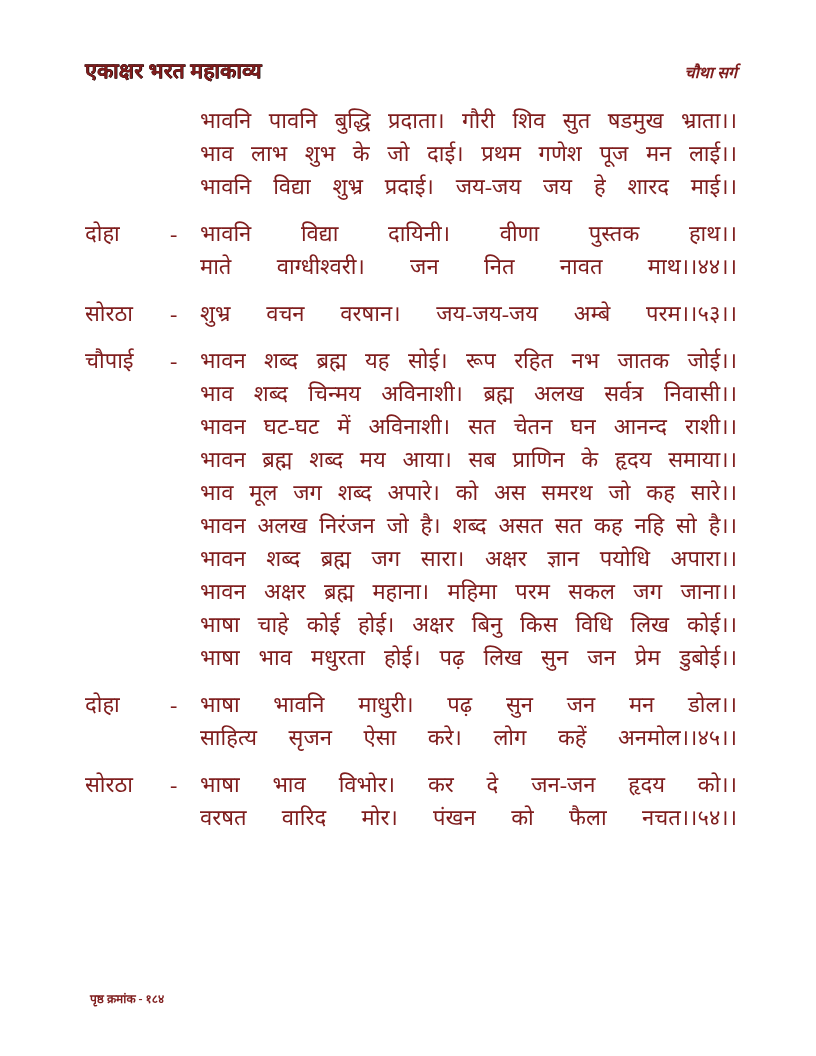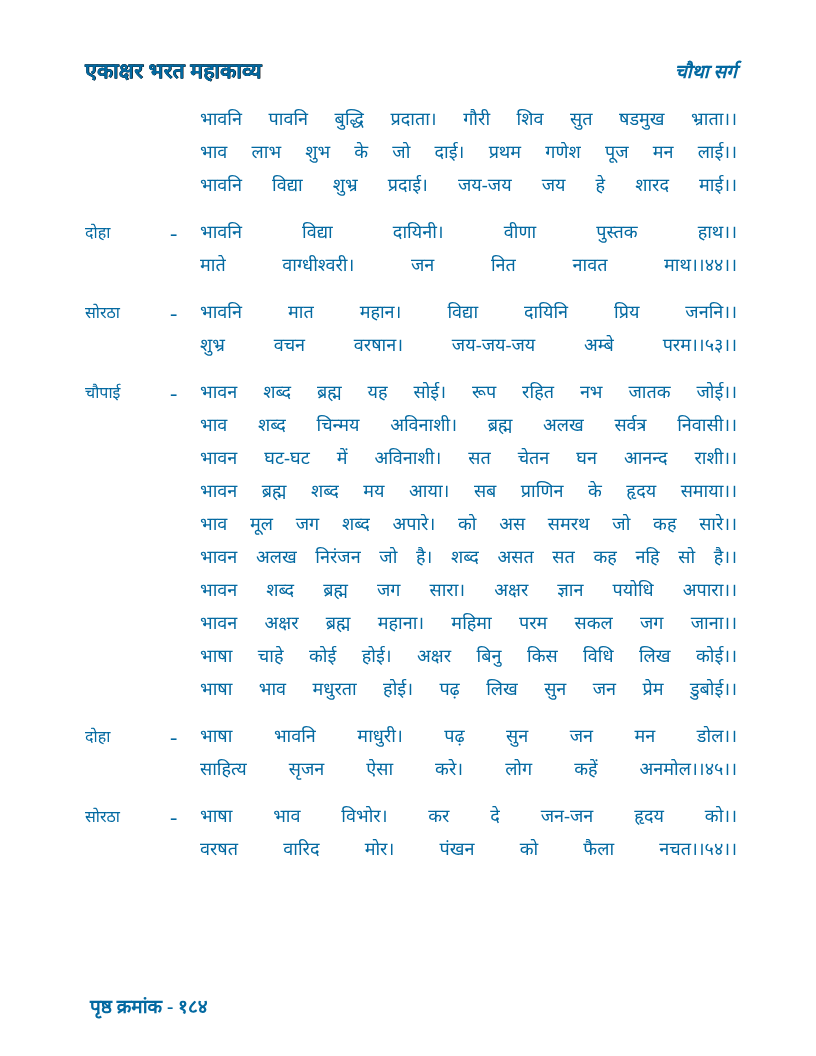--- a/index.html
+++ b/index.html
@@ -5,76 +5,76 @@
   html, body {
     margin: 0;
     padding: 0;
     background: #ffffff;
   }
   .page {
     position: relative;
     width: 816px;
     height: 1056px;
     background: #ffffff;
-    color: #0369a1;
+    color: #7f1d1d;
     box-sizing: border-box;
     padding: 56px 79px 0 85px;
     font-family: "Liberation Serif", "DejaVu Sans", serif;
     overflow: hidden;
   }
   .header {
     display: flex;
     justify-content: space-between;
     align-items: baseline;
     line-height: 30px;
     margin-bottom: 16px;
   }
   .book-title {
     font-size: 21px;
     font-weight: bold;
     letter-spacing: 0.3px;
     text-shadow: 0.5px 0 0 #000, 0 0.4px 0 #000;
   }
   .chapter {
-    font-size: 19px;
+    font-size: 16px;
     font-style: italic;
     font-weight: bold;
   }
   .section {
     display: flex;
     margin-bottom: 14px;
   }
   .label-cell {
     flex: none;
     width: 85px;
-    font-size: 16px;
+    font-size: 22px;
     line-height: 33px;
   }
   .dash-cell {
     flex: none;
     width: 30px;
     font-size: 22px;
     line-height: 33px;
   }
   .lines {
     flex: 1;
     min-width: 0;
   }
   .line {
-    font-size: 18px;
+    font-size: 22px;
     line-height: 33px;
     text-align: justify;
     text-align-last: justify;
     white-space: normal;
   }
   .footer {
     position: absolute;
     left: 90px;
-    bottom: 39px;
-    font-size: 19px;
+    bottom: 47px;
+    font-size: 12px;
     font-weight: bold;
     line-height: 20px;
   }
 </style>
 </head>
 <body>
 
 <div class="page">
 
   <div class="header">
@@ -98,21 +98,20 @@
     <div class="lines">
       <div class="line">भावनि विद्या दायिनी। वीणा पुस्तक हाथ।।</div>
       <div class="line">माते वाग्धीश्वरी। जन नित नावत माथ।।४४।।</div>
     </div>
   </div>
 
   <div class="section">
     <div class="label-cell">सोरठा</div>
     <div class="dash-cell">-</div>
     <div class="lines">
-      <div class="line">भावनि मात महान। विद्या दायिनि प्रिय जननि।।</div>
       <div class="line">शुभ्र वचन वरषान। जय-जय-जय अम्बे परम।।५३।।</div>
     </div>
   </div>
 
   <div class="section">
     <div class="label-cell">चौपाई</div>
     <div class="dash-cell">-</div>
     <div class="lines">
       <div class="line">भावन शब्द ब्रह्म यह सोई। रूप रहित नभ जातक जोई।।</div>
       <div class="line">भाव शब्द चिन्मय अविनाशी। ब्रह्म अलख सर्वत्र निवासी।।</div>

